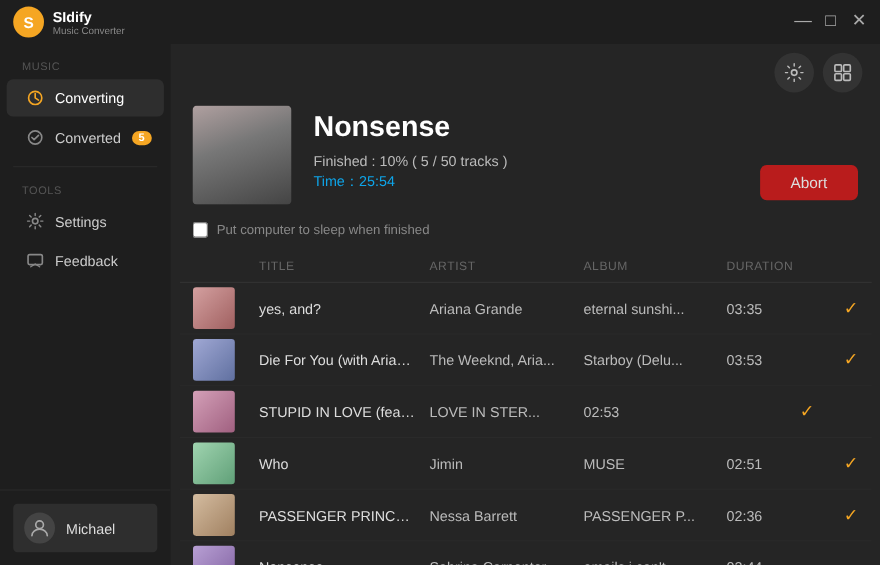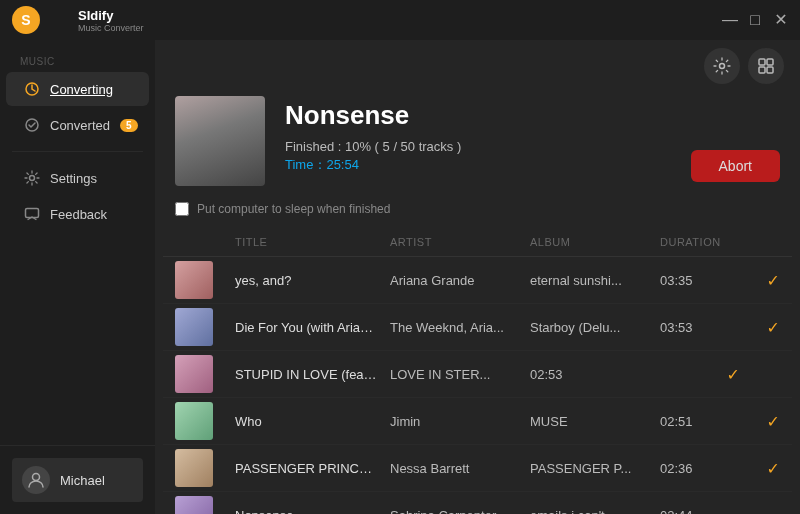--- a/index.html
+++ b/index.html
@@ -36,21 +36,20 @@
       display: flex;
       align-items: center;
       justify-content: center;
       font-size: 14px;
       font-weight: bold;
       color: #fff;
     }
     .title-bar-text {
       display: flex;
       flex-direction: column;
-      margin-left: 30px;
     }
     .app-name {
       font-size: 13px;
       font-weight: 600;
       color: #fff;
     }
     .app-subtitle {
       font-size: 9px;
       color: #888;
     }
@@ -361,36 +360,37 @@
   <div class="sidebar">
     <span class="sidebar-section-label">Music</span>
 
     <div class="sidebar-item" style="background: rgb(46, 46, 46);">
       <span class="item-icon">
         <svg width="16" height="16" viewBox="0 0 16 16" fill="none">
           <circle cx="8" cy="8" r="6" stroke="#f5a623" stroke-width="1.5"></circle>
           <path d="M8 4v4l3 2" stroke="#f5a623" stroke-width="1.5" stroke-linecap="round"></path>
         </svg>
       </span>
-      <span class="item-label" style="color: rgb(255, 255, 255); text-decoration: underline;">Converting</span>
+      <span class="item-label" style="color: rgb(255, 255, 255);">Converting</span>
     </div>
 
     <div class="sidebar-item">
       <span class="item-icon">
         <svg width="16" height="16" viewBox="0 0 16 16" fill="none">
           <circle cx="8" cy="8" r="6" stroke="#888" stroke-width="1.5"></circle>
           <path d="M5 8l2 2 4-4" stroke="#888" stroke-width="1.5" stroke-linecap="round" stroke-linejoin="round"></path>
         </svg>
       </span>
       <span class="item-label">Converted</span>
       <span class="badge">5</span>
     </div>
 
     <div class="sidebar-divider"></div>
 
+    <span class="sidebar-section-label">Tools</span>
 
     <div class="sidebar-item">
       <span class="item-icon">
         <svg width="16" height="16" viewBox="0 0 16 16" fill="none">
           <circle cx="8" cy="8" r="2.5" stroke="#888" stroke-width="1.5"></circle>
           <path d="M8 1v2M8 13v2M1 8h2M13 8h2M2.93 2.93l1.41 1.41M11.66 11.66l1.41 1.41M2.93 13.07l1.41-1.41M11.66 4.34l1.41-1.41" stroke="#888" stroke-width="1.3" stroke-linecap="round"></path>
         </svg>
       </span>
       <span class="item-label">Settings</span>
     </div>

